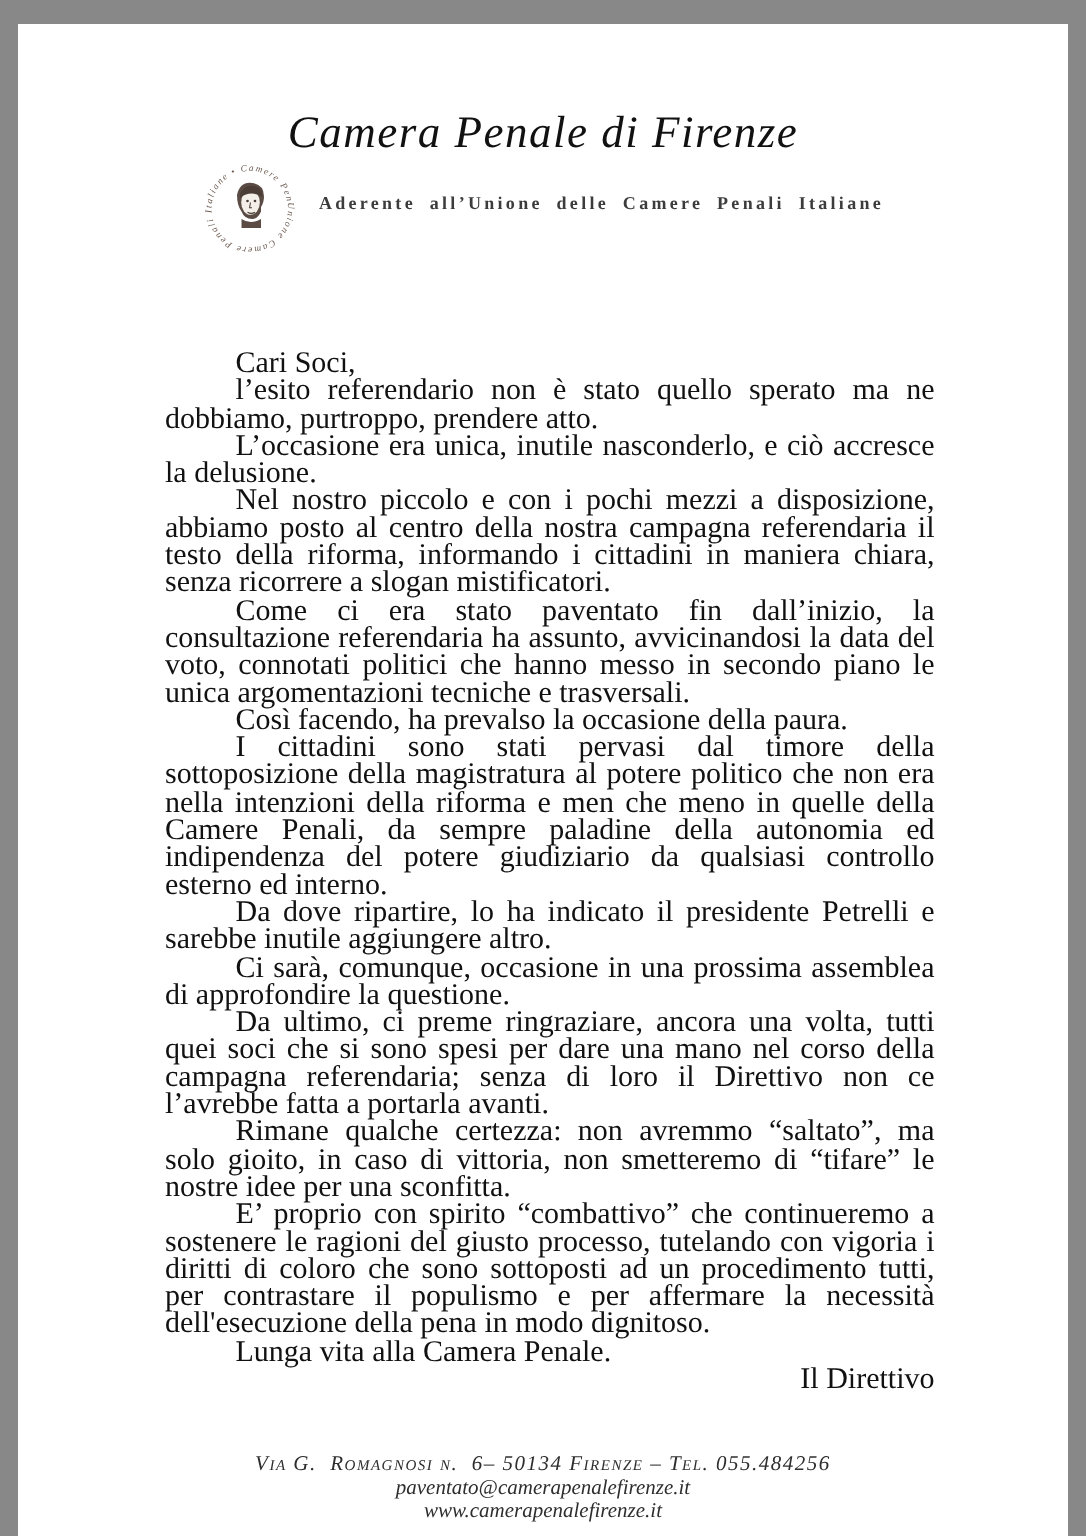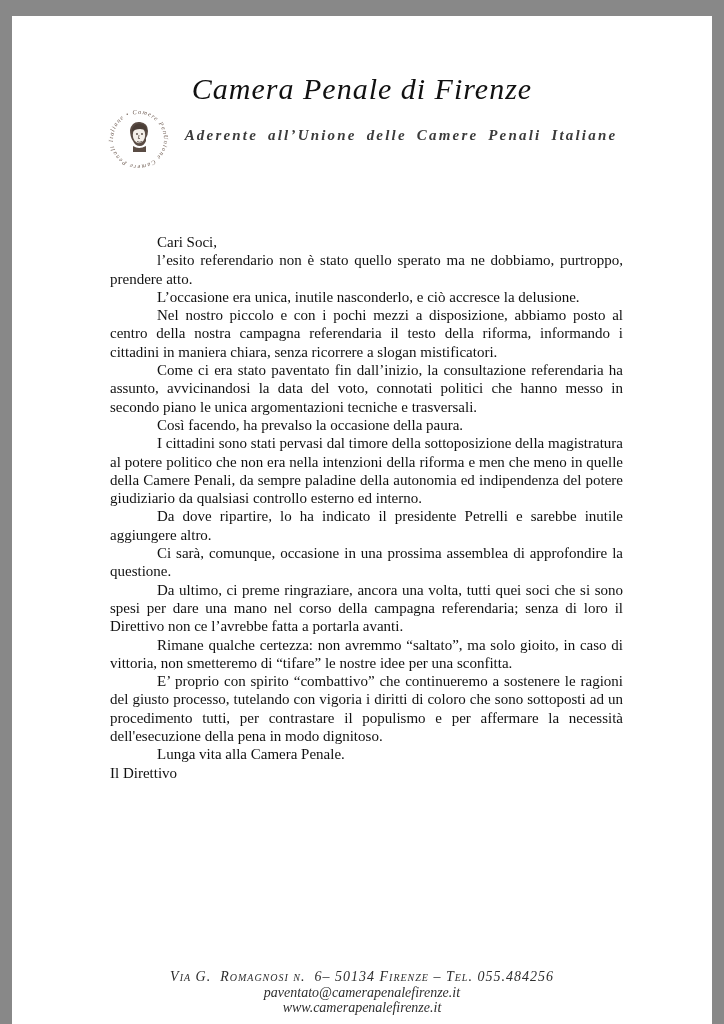--- a/index.html
+++ b/index.html
@@ -29,43 +29,42 @@
   .logo-row {
     margin-top: 1px;
     display: flex;
     justify-content: center;
     align-items: center;
     gap: 15px;
     height: 64px;
   }
   .seal { width: 63px; height: 63px; flex: 0 0 auto; }
   .affiliation {
-    font-style: italic;
     font-weight: 600;
-    font-size: 15px;
+    font-size: 12px;
     letter-spacing: 2.2px;
     word-spacing: 4px;
     color: #3c3c3c;
     margin-top: -8px;
     white-space: nowrap;
   }
   
   .letter-body {
     margin: 62px 89px 0 98px;
-    font-size: 15px;
+    font-size: 20px;
     line-height: 18.3px;
     text-align: justify;
     color: #111;
   }
   .letter-body p {
     margin: 0;
     text-indent: 47px;
   }
   .signature {
-    text-align: left;
+    text-align: right;
     text-indent: 0 !important;
   }
   
   .footer {
     position: absolute;
     top: 953px;
     left: 0;
     width: 100%;
     text-align: center;
     font-style: italic;

